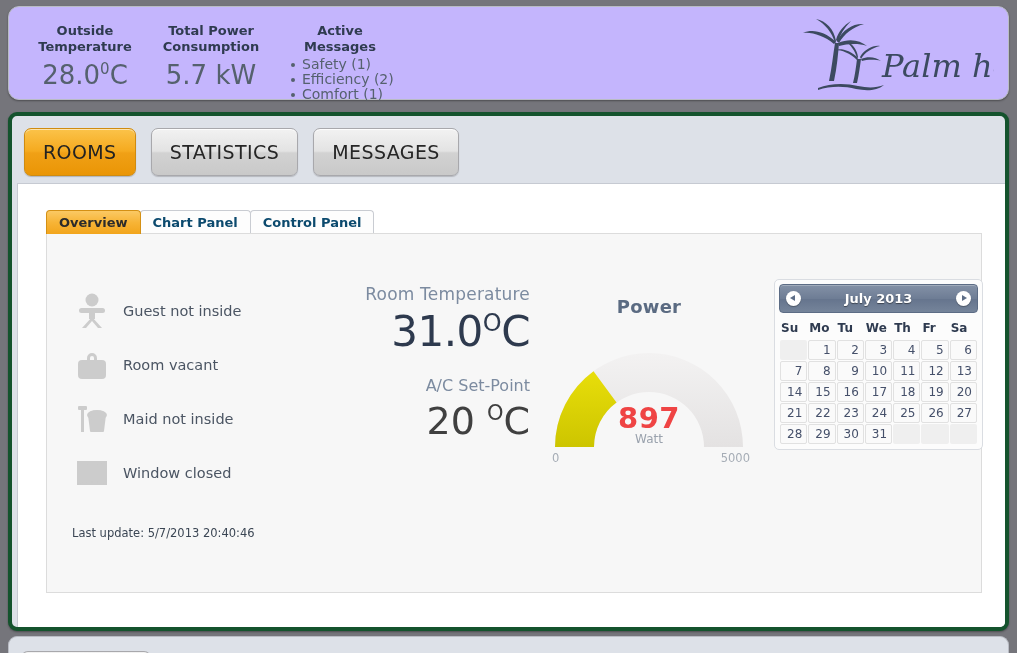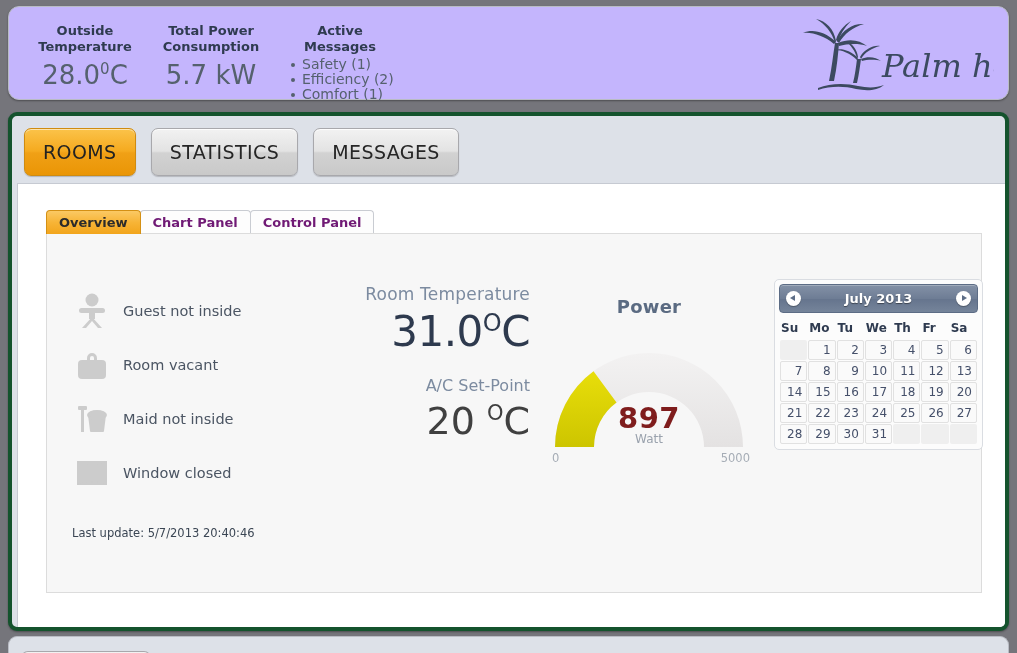--- a/index.html
+++ b/index.html
@@ -155,21 +155,21 @@
     height: 24px;
     font-size: 0;
   }
   .stab {
     display: inline-block;
     height: 24px;
     line-height: 24px;
     padding: 0 12px;
     font-size: 13px;
     font-weight: bold;
-    color: #701a75;
+    color: #0c4a6e;
     background: #fdfdfd;
     border: 1px solid #c9ccd2;
     border-bottom: none;
     border-radius: 4px 4px 0 0;
     margin-right: -1px;
     cursor: pointer;
     user-select: none;
     vertical-align: top;
     box-sizing: border-box;
     font-family: "DejaVu Sans", sans-serif;
@@ -301,21 +301,21 @@
     height: 130px;
     margin: 12px auto 0;
   }
   .gauge-wrap svg { display: block; }
   .gauge-num {
     position: absolute;
     left: 0; right: 0;
     top: 72px;
     font-size: 29px;
     font-weight: bold;
-    color: #7f1d1d;
+    color: #ef4444;
     letter-spacing: .5px;
   }
   .gauge-unit {
     position: absolute;
     left: 0; right: 0;
     top: 103px;
     font-size: 12px;
     color: #9aa2ad;
   }
   .gauge-min, .gauge-max {

